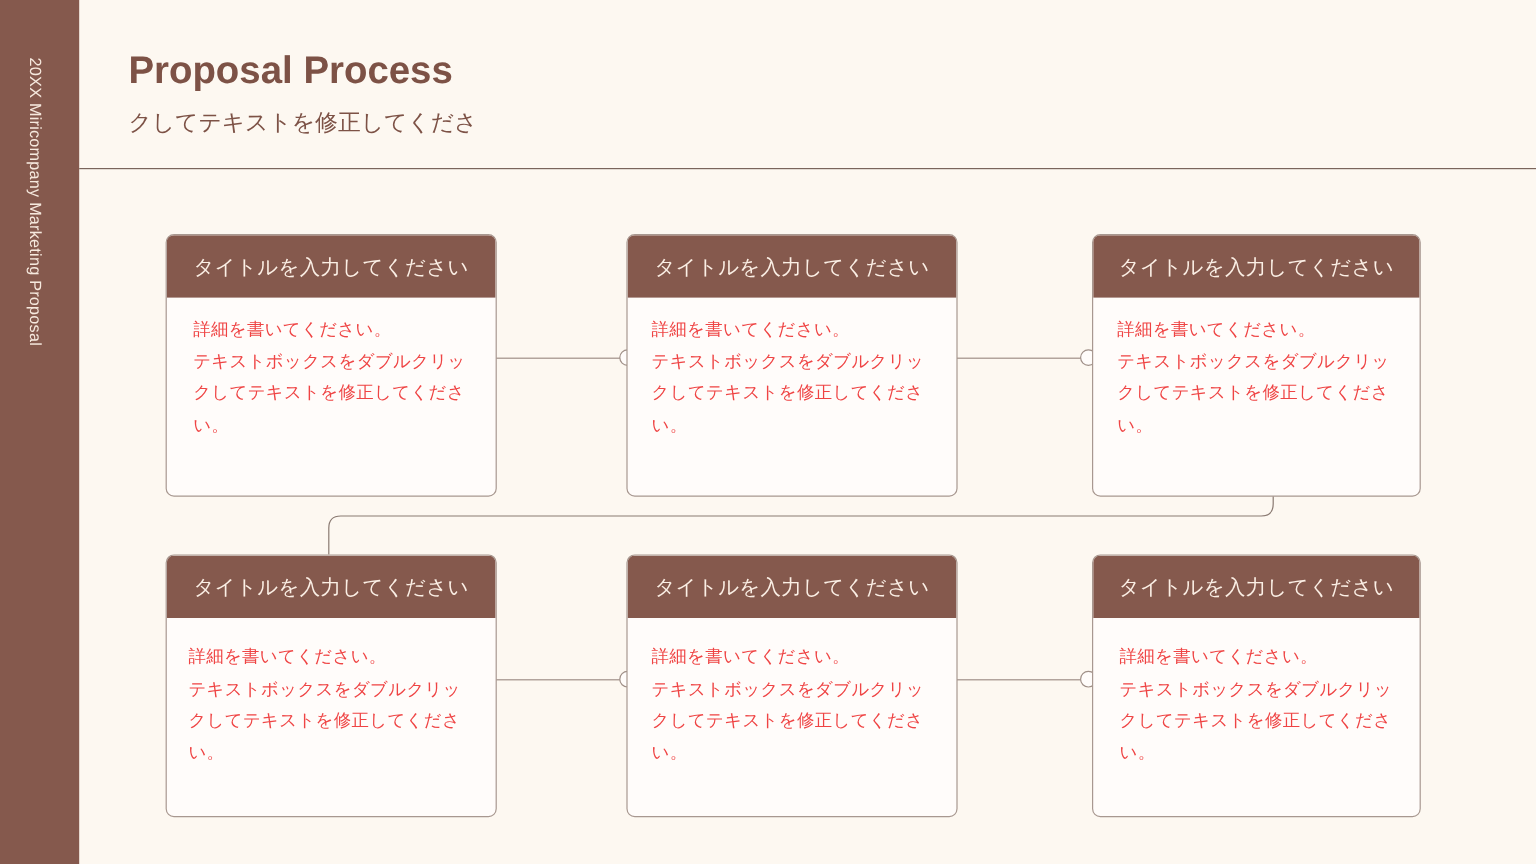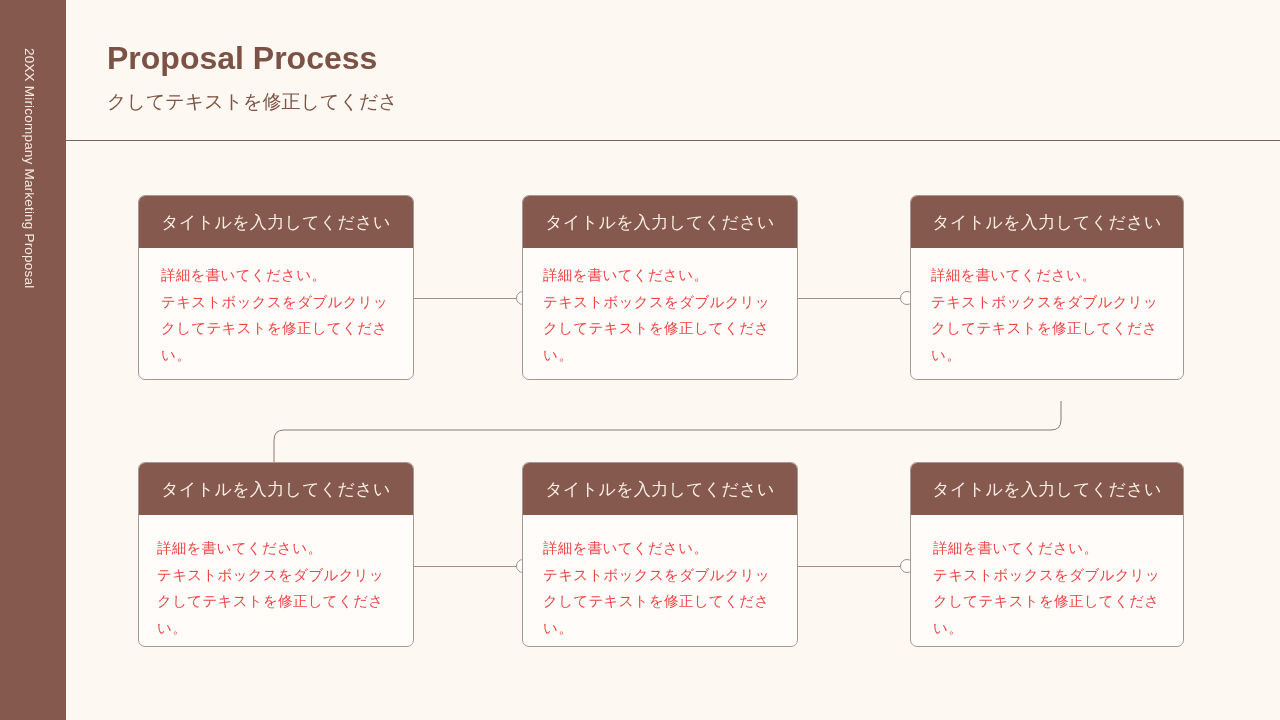--- a/index.html
+++ b/index.html
@@ -30,21 +30,21 @@
   }
   .page-subtitle {
     position: absolute; left: 107px; top: 89px;
     font-size: 19px; color: #7d5246;
   }
   .header-rule {
     position: absolute; left: 66px; top: 140px; width: 1214px; height: 1px;
     background: #7a655c;
   }
   .card {
-    position: absolute; width: 276px; height: 185px;
+    position: absolute; width: 276px; height: 219px;
     background: #fffcfa;
     border: 1px solid #a89890;
     border-radius: 7px;
     overflow: hidden;
   }
   .card-head {
     height: 52px; background: #85594d;
     display: flex; align-items: center; justify-content: center;
     color: #fbefe5; font-size: 17px; letter-spacing: 0.3px;
   }

